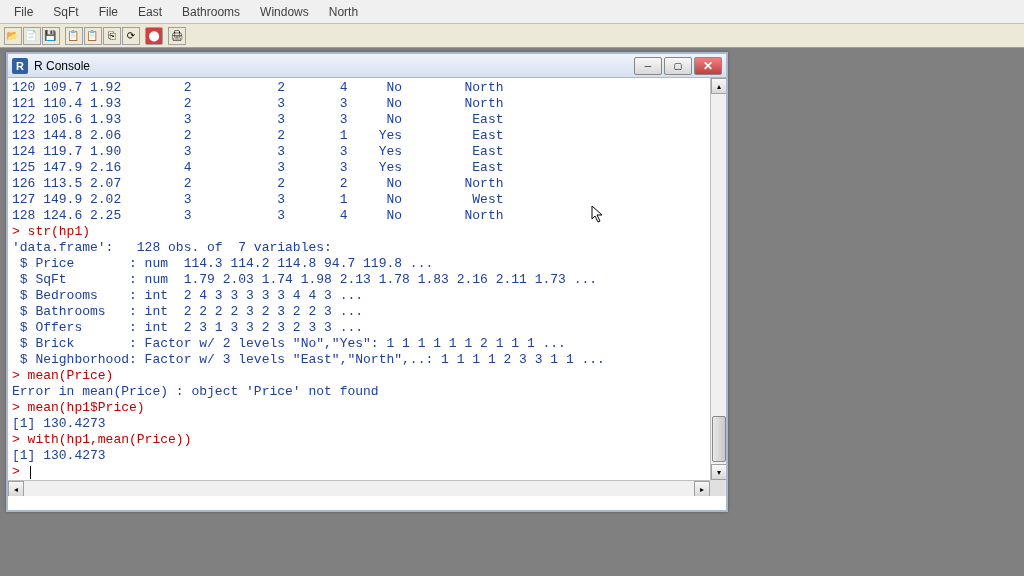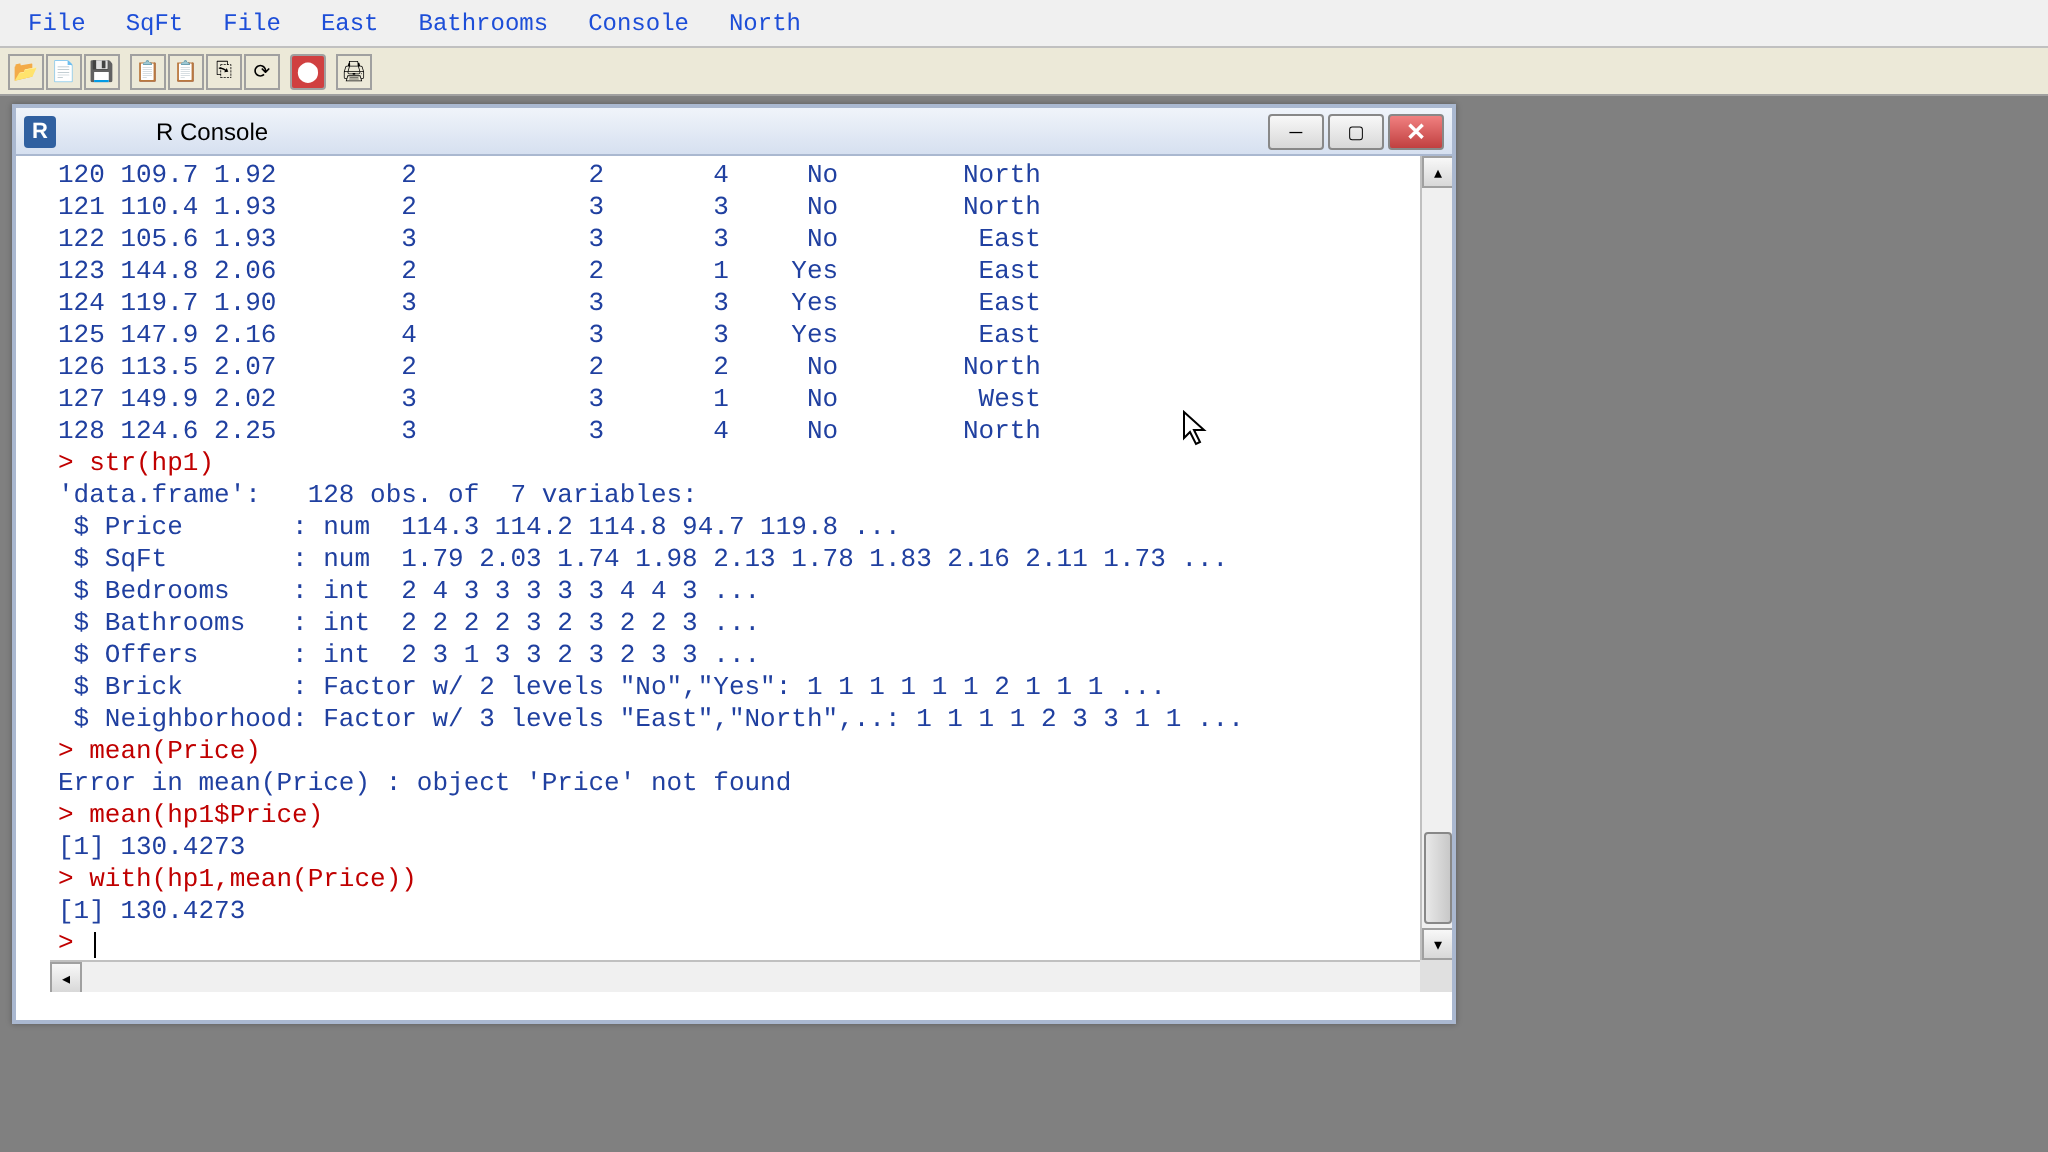--- a/index.html
+++ b/index.html
@@ -16,23 +16,22 @@
       background: #f0f0f0;
       border-bottom: 1px solid #c0c0c0;
       height: 24px;
       display: flex;
       align-items: center;
       padding: 0 4px;
     }
     .menu-item {
       padding: 3px 10px;
       cursor: pointer;
-      color: #1d4ed8;
+      color: #404040;
       font-size: 12px;
-      font-family: Liberation Mono, monospace;
     }
     .toolbar {
       background: #ece9d8;
       height: 24px;
       display: flex;
       align-items: center;
       padding: 2px 4px;
       border-bottom: 1px solid #a0a0a0;
       gap: 1px;
     }
@@ -83,21 +82,20 @@
       display: flex;
       align-items: center;
       justify-content: center;
       border-radius: 2px;
       margin-right: 6px;
     }
     .title-text {
       flex: 1;
       color: #000;
       font-size: 12px;
-      margin-left: 44px;
     }
     .win-btn {
       width: 28px;
       height: 18px;
       border: 1px solid #888;
       background: linear-gradient(to bottom, #f8f8f8, #d8d8d8);
       margin-left: 2px;
       display: flex;
       align-items: center;
       justify-content: center;
@@ -108,21 +106,20 @@
     .win-btn.close {
       background: linear-gradient(to bottom, #f08080, #c04040);
       color: white;
       font-weight: bold;
       font-size: 12px;
     }
     .console-body {
       position: relative;
       height: 418px;
       overflow: hidden;
-      margin-left: 17px;
     }
     .console-content {
       padding: 2px 4px;
       font-family: 'Courier New', monospace;
       font-size: 13px;
       line-height: 16px;
       color: #2040a0;
       white-space: pre;
       height: 402px;
       overflow: hidden;
@@ -197,21 +194,21 @@
   </style>
 </head>
 <body>
 
 <div class="menubar">
   <span class="menu-item">File</span>
   <span class="menu-item">SqFt</span>
   <span class="menu-item">File</span>
   <span class="menu-item">East</span>
   <span class="menu-item">Bathrooms</span>
-  <span class="menu-item">Console</span>
+  <span class="menu-item">Windows</span>
   <span class="menu-item">North</span>
 </div>
 
 <div class="toolbar">
   <div class="tool-btn">📂</div>
   <div class="tool-btn">📄</div>
   <div class="tool-btn">💾</div>
   <div class="tool-sep"></div>
   <div class="tool-btn">📋</div>
   <div class="tool-btn">📋</div>

